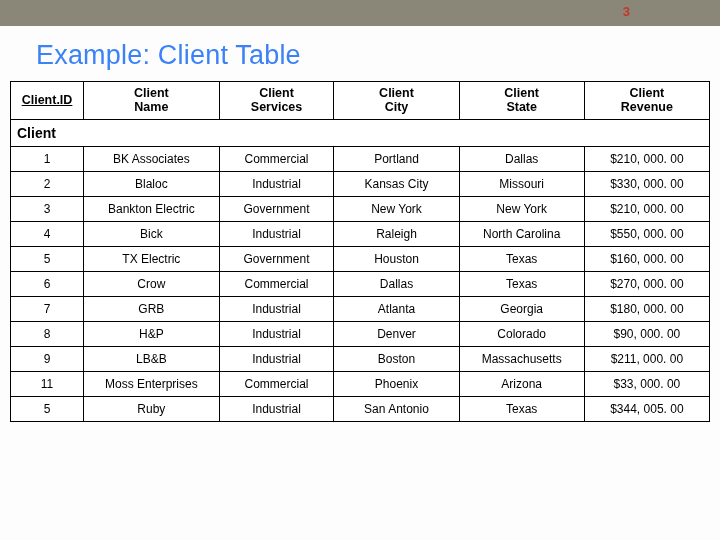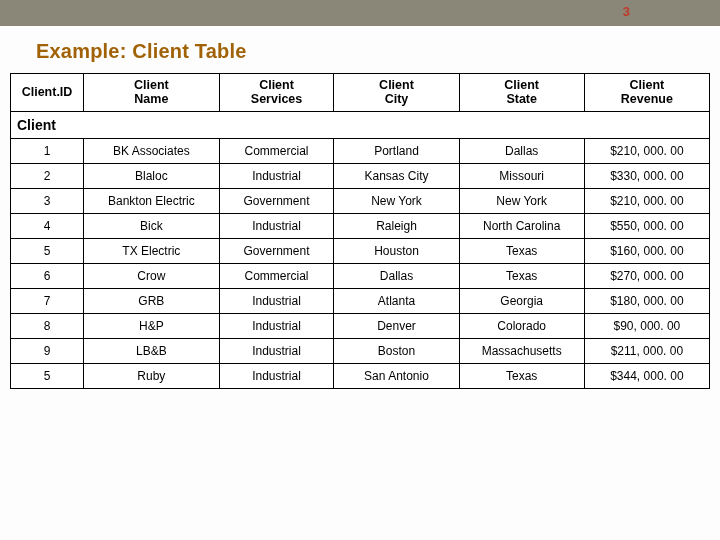--- a/index.html
+++ b/index.html
@@ -23,25 +23,24 @@
     top: 4px;
     color: #c0392b;
     font-weight: bold;
     font-size: 13px;
     font-family: Arial, sans-serif;
   }
   .title-wrap {
     padding: 14px 0 10px 36px;
   }
   .title {
-    font-size: 20px;
-    color: #a16207;
+    font-size: 27px;
+    color: #3b82f6;
     font-family: Arial, sans-serif;
     letter-spacing: 0.2px;
-    font-weight: bold;
   }
   .table-holder {
     padding: 0 10px 0 10px;
   }
   table.client {
     width: 700px;
     border-collapse: collapse;
     table-layout: fixed;
   }
   table.client col.c-id   { width: 70px; }
@@ -62,20 +61,21 @@
   thead.colhead th {
     border: 1.5px solid #000;
     font-weight: bold;
     font-size: 12.5px;
     text-align: center;
     padding: 4px 2px 4px 2px;
     background: #fff;
     line-height: 1.15;
   }
   thead.colhead th.id-cell {
+    text-decoration: underline;
     margin-left: 48px;
   }
   tbody td {
     border: 1.5px solid #000;
     font-size: 12px;
     text-align: center;
     padding: 5px 2px;
     background: #fff;
     white-space: nowrap;
   }
@@ -183,22 +183,30 @@
         </tr>
         <tr>
           <td>9</td>
           <td>LB&amp;B</td>
           <td>Industrial</td>
           <td>Boston</td>
           <td>Massachusetts</td>
           <td>$211, 000. 00</td>
         </tr>
         <tr>
+          <td>11</td>
+          <td>Moss Enterprises</td>
+          <td>Commercial</td>
+          <td>Phoenix</td>
+          <td>Arizona</td>
+          <td>$33, 000. 00</td>
+        </tr>
+        <tr>
           <td>5</td>
           <td>Ruby</td>
           <td>Industrial</td>
           <td>San Antonio</td>
           <td>Texas</td>
-          <td>$344, 000. 00</td>
+          <td>$344, 005. 00</td>
         </tr>
       </tbody>
 </table>
 </div>
 
 </body></html>

